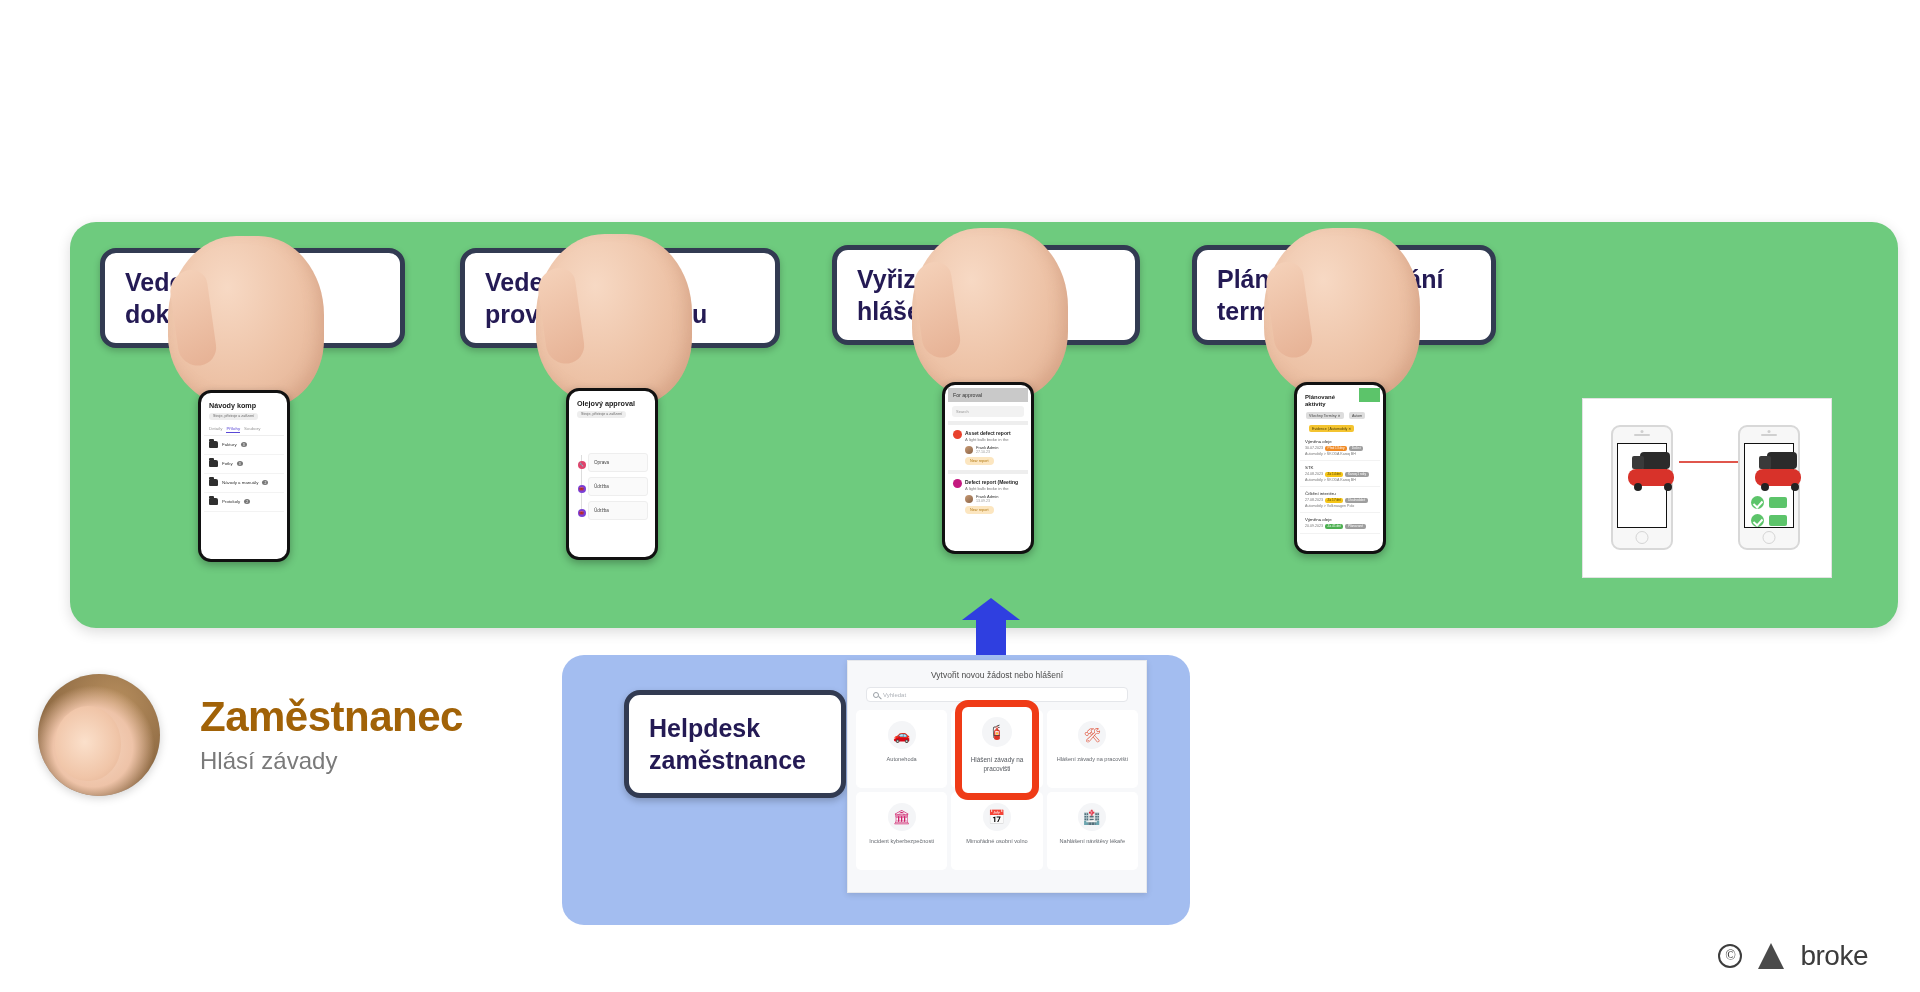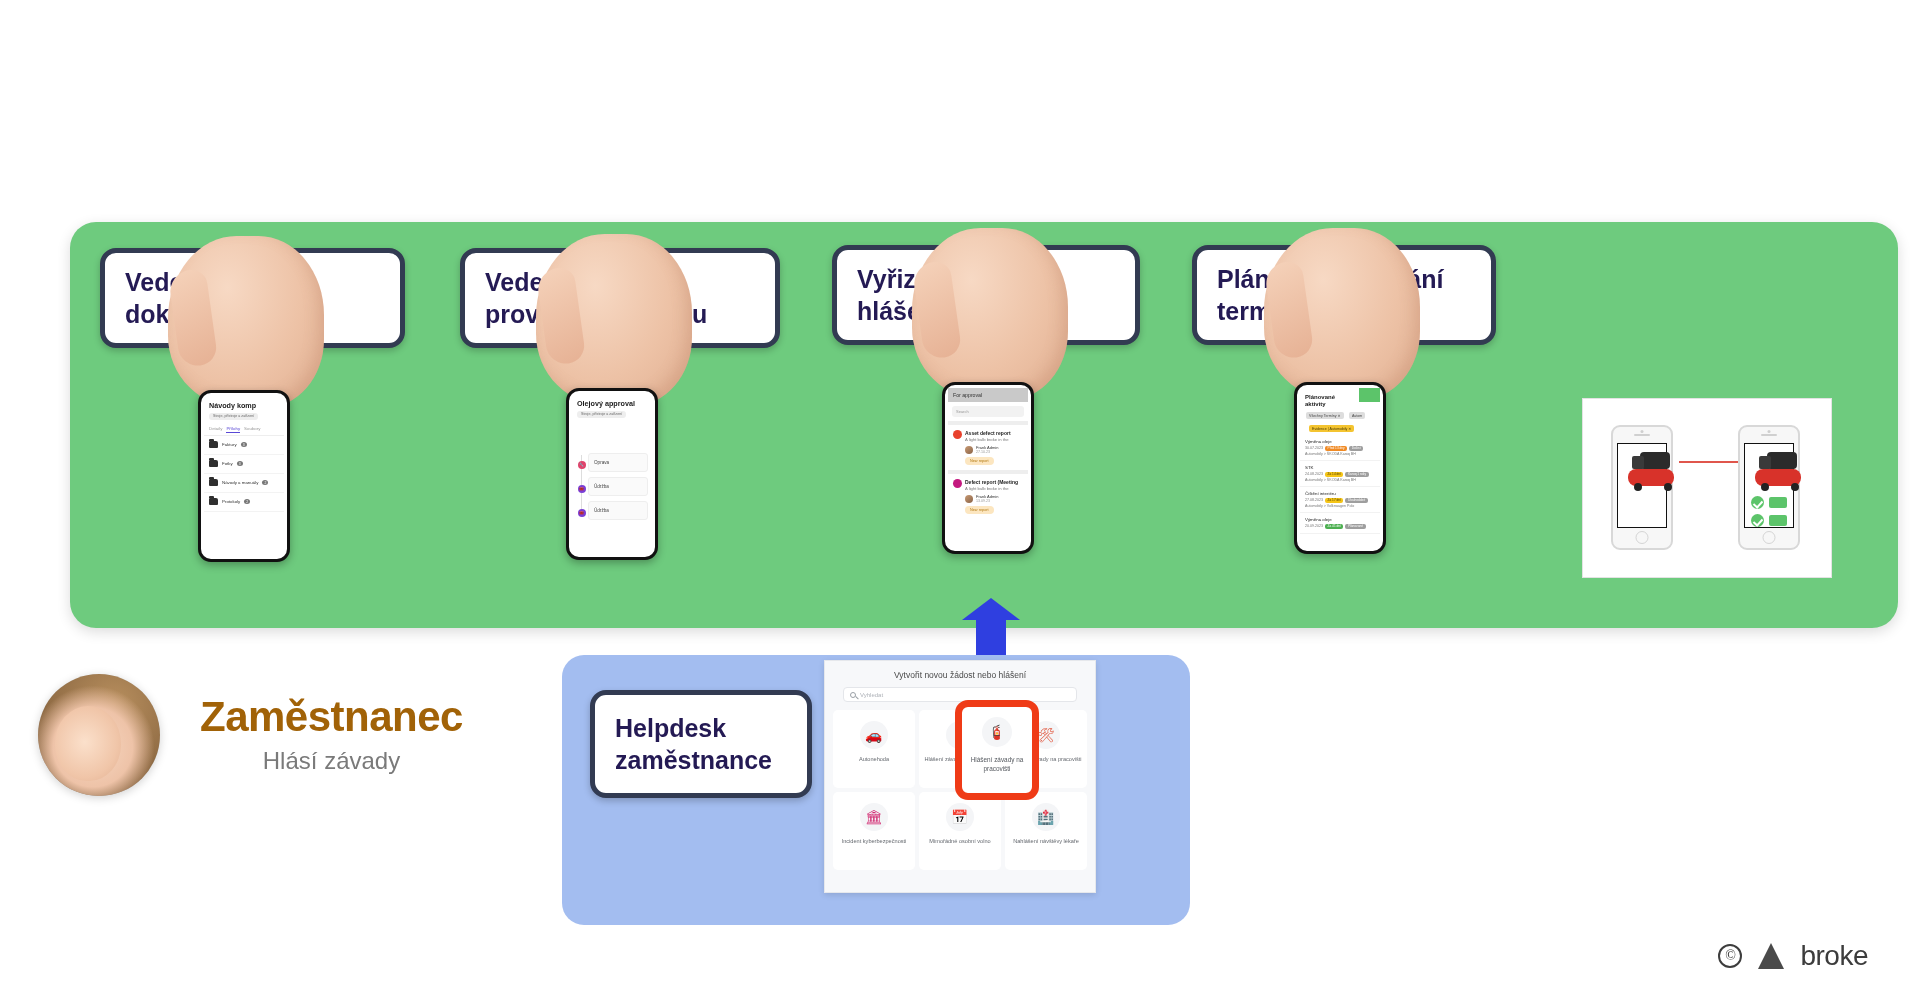--- a/index.html
+++ b/index.html
@@ -22,21 +22,21 @@
   .role-text { margin-left: 26px; }
   .role-name { font-size: 45px; font-weight: bold; line-height: 1.05; letter-spacing: -0.5px; }
   .role-sub { font-size: 25px; color: #7a7a7a; margin-top: 8px; }
 
   #role-maintainer { left: 25px; top: 18px; }
   #role-maintainer .role-name { color: #62c473; }
   #role-employee { left: 38px; top: 674px; }
   #role-employee .role-avatar { width: 122px; height: 122px; flex: 0 0 122px; }
   #role-employee .role-text { margin-left: 40px; }
   #role-employee .role-name { color: #a16207; font-size: 42px; }
-  #role-employee .role-sub { font-size: 24px; text-align: center; }
+  #role-employee .role-sub { font-size: 24px; }
 
   
   .face { position: absolute; inset: 0; }
   .face-m {
     background:
       radial-gradient(circle at 52% 62%, #f0b9a0 0%, #e8a98e 34%, rgba(232,169,142,0) 60%),
       radial-gradient(circle at 50% 22%, #d8b49a 0%, #8f7358 55%, #6d5742 100%),
       linear-gradient(160deg, #9c8268 0%, #7d6a54 100%);
   }
   .face-m::after{
@@ -167,21 +167,21 @@
   .red-arrow::after { content:""; position:absolute; right:-1px; top:-4px; border-left:9px solid #e0564c; border-top:5px solid transparent; border-bottom:5px solid transparent; }
 
   
   #connector-arrow { position:absolute; left:962px; top:598px; width:58px; height:62px; }
   #connector-arrow .shaft { position:absolute; left:14px; top:18px; width:30px; height:44px; background:#2f3fe0; }
   #connector-arrow .head { position:absolute; left:0; top:0; width:0; height:0;
       border-left:29px solid transparent; border-right:29px solid transparent; border-bottom:22px solid #2f3fe0; }
 
   
   #helpdesk-shot {
-    position:absolute; left:824px; top:660px; width:272px; height:233px;
+    position:absolute; left:847px; top:660px; width:300px; height:233px;
     background:#f7f8fa; border:1px solid #e6e8ec; box-shadow:0 2px 6px rgba(0,0,0,.12);
   }
   .hd-title { text-align:center; font-size:8.5px; color:#4a4a4a; padding:9px 4px 7px; }
   .hd-search { margin:0 18px 8px; background:#fff; border:1px solid #e4e6ea; border-radius:4px; height:15px; display:flex; align-items:center; gap:4px; padding:0 6px; }
   .hd-search .mag { width:6px; height:6px; border:1.2px solid #9aa0a6; border-radius:50%; position:relative; }
   .hd-search .mag::after { content:""; position:absolute; right:-3px; bottom:-2px; width:3.5px; height:1.2px; background:#9aa0a6; transform:rotate(45deg); }
   .hd-search .ph { font-size:6px; color:#aeb2b8; }
   .hd-grid { display:grid; grid-template-columns:repeat(3,1fr); gap:4px; padding:0 8px 8px; }
   .hd-tile { background:#fff; border-radius:5px; height:78px; display:flex; flex-direction:column; align-items:center; justify-content:flex-start; padding-top:11px; }
   .hd-ic { width:28px; height:28px; border-radius:50%; background:#f4f5f7; display:flex; align-items:center; justify-content:center; font-size:14px; }
@@ -435,21 +435,21 @@
         <div class="face face-f"></div>
       </div>
     <div class="role-text">
       <div class="role-name">Zaměstnanec</div>
       <div class="role-sub">Hlásí závady</div>
     </div>
   </div>
 
   <div id="employee-band"></div>
 
-  <div class="task-card" style="left:590px; top:690px; width:222px; height:108px;">
+  <div class="task-card" style="left:624px; top:690px; width:222px; height:108px;">
     <span class="label">Helpdesk
 zaměstnance</span>
   </div>
 
   <div id="helpdesk-shot">
     <div class="hd-title">Vytvořit novou žádost nebo hlášení</div>
     <div class="hd-search">
       <span class="mag"></span>
       <span class="ph">Vyhledat</span>
     </div>

